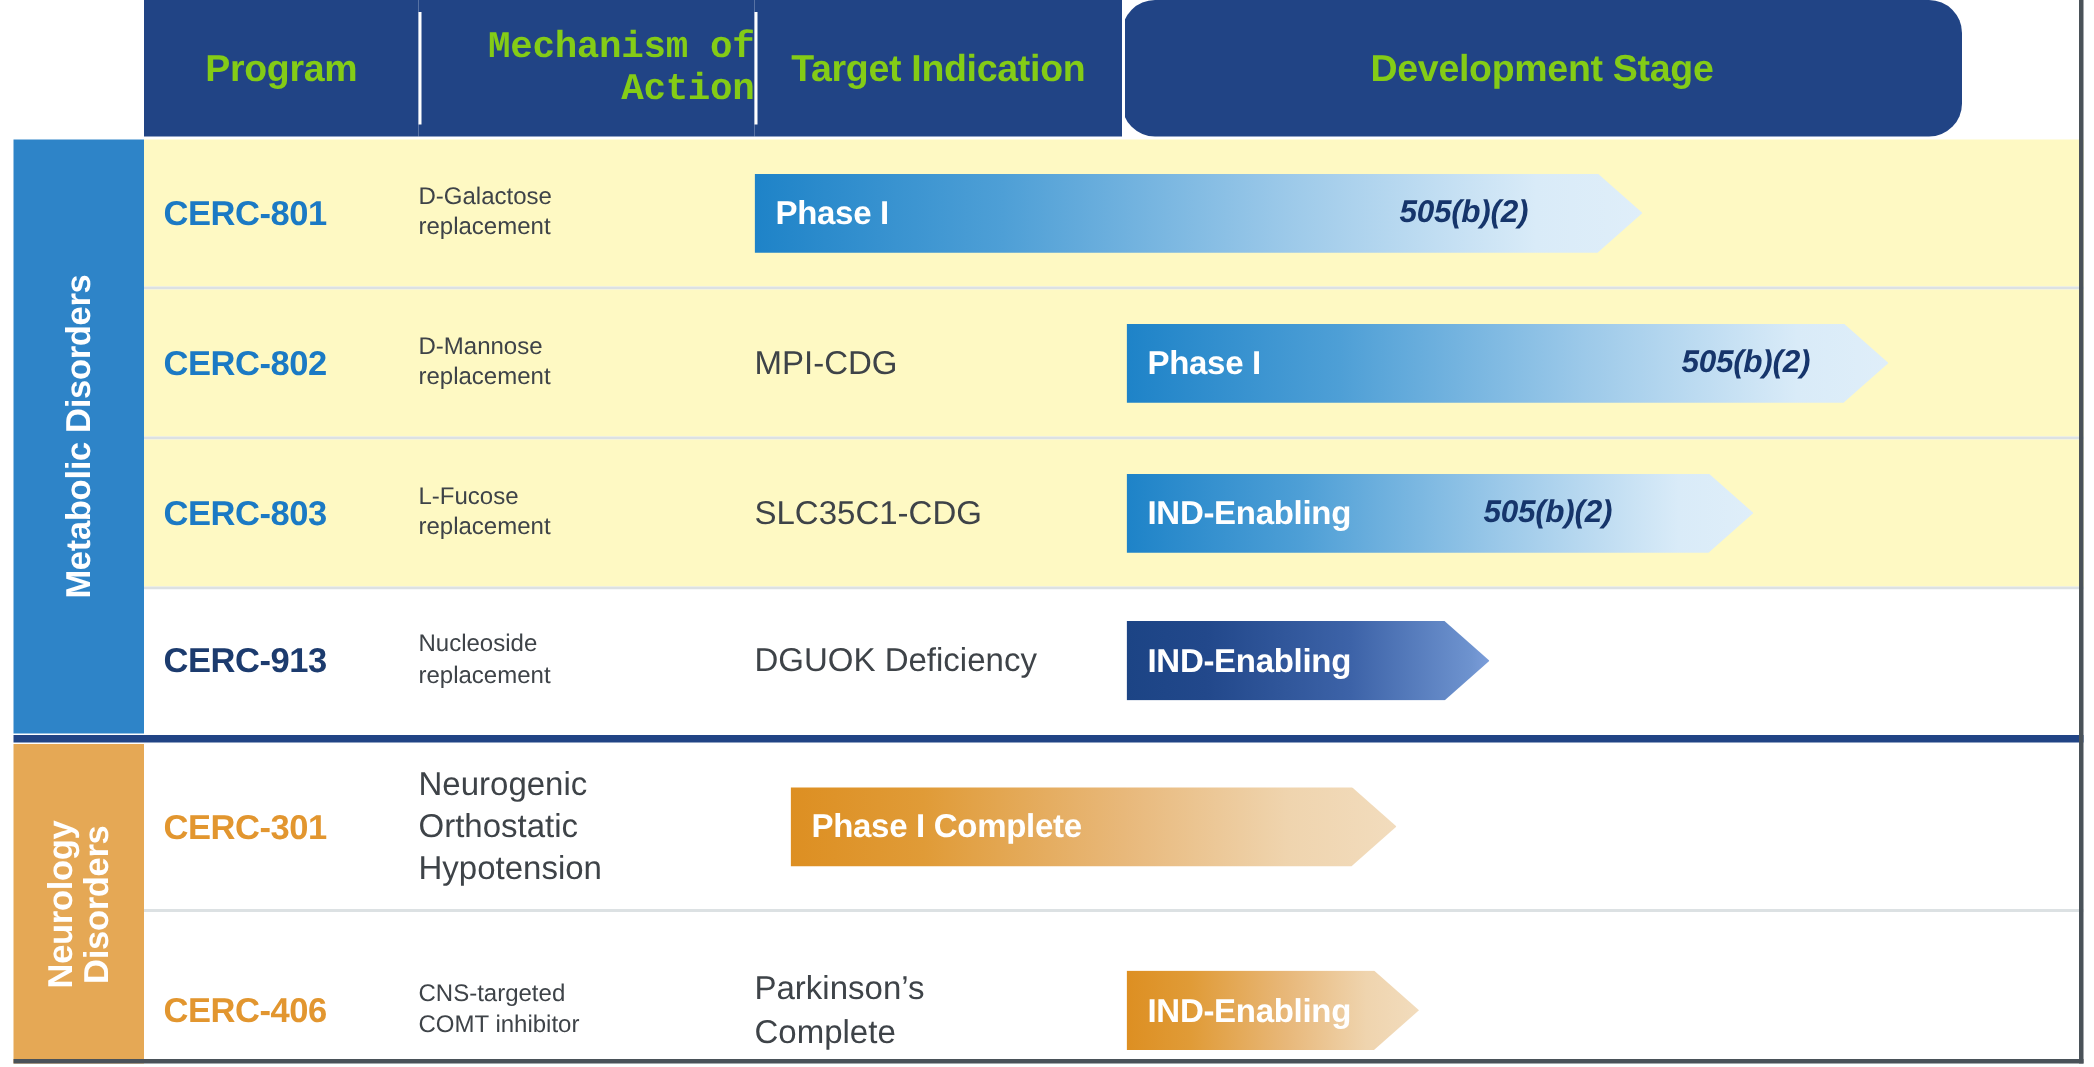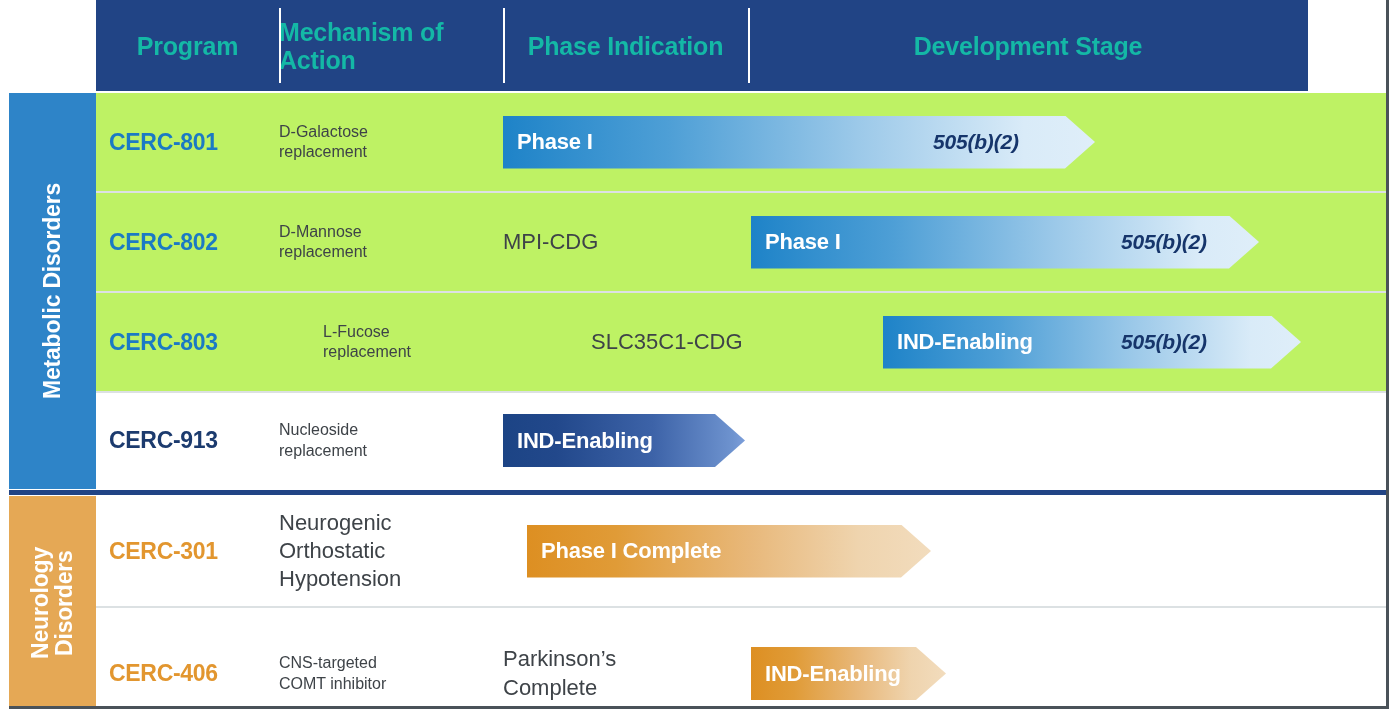--- a/index.html
+++ b/index.html
@@ -26,35 +26,35 @@
     width: 1396px; height: 91px;
     display: flex;
     background: #ffffff;
   }
   .hdr-spacer {
     width: 96px; height: 91px;
     background: #ffffff;
   }
   .hdr-cell {
     background: #214485;
-    color: #14b8a6;
+    color: #84cc16;
     display: flex;
     align-items: center;
     justify-content: center;
-    text-align: left;
+    text-align: right;
     font-weight: bold;
     font-size: 25px;
     line-height: 1.12;
     letter-spacing: -0.2px;
     position: relative;
   }
   .hdr-program     { width: 183px; }
-  .hdr-mechanism   { width: 224px; }
+  .hdr-mechanism   { width: 224px; font-family: Liberation Mono, monospace; }
   .hdr-target      { width: 245px; }
-  .hdr-devstage    { width: 560px; }
+  .hdr-devstage    { width: 560px; border-radius: 22px; }
 
   
   .hdr-cell + .hdr-cell::before {
     content: "";
     position: absolute;
     left: 0; top: 8px;
     width: 2px; height: 75px;
     background: #ffffff;
   }
 
@@ -104,21 +104,21 @@
   }
 
   
   .row {
     position: absolute;
     left: 96px;
     width: 1293px;
     display: flex;
     align-items: center;
   }
-  .row.tint  { background: #bef264; }
+  .row.tint  { background: #fef9c3; }
   .row.plain { background: #ffffff; }
 
   .row-sep {
     position: absolute;
     left: 96px;
     width: 1293px;
     height: 2px;
     background: #DCE1E3;
   }
 
@@ -212,21 +212,21 @@
 </head>
 <body>
 
 <div id="pipeline">
 
   <div class="header-row">
     <div class="hdr-spacer"></div>
     <div class="hdr-cell hdr-program">Program</div>
     <div class="hdr-cell hdr-mechanism">Mechanism
 of Action</div>
-    <div class="hdr-cell hdr-target">Phase
+    <div class="hdr-cell hdr-target">Target
 Indication</div>
     <div class="hdr-cell hdr-devstage">Development Stage</div>
   </div>
 
   <div class="body-area">
 
     <div class="cat-band cat-metabolic">
       <span class="vert">Metabolic Disorders</span>
     </div>
     <div class="cat-band cat-neurology">
@@ -256,38 +256,39 @@
       <div class="cell-target">MPI-CDG</div>
       <div class="cell-stage">
         <div class="arrow blue-light a802">
           <span class="stage-label">Phase I</span>
           <span class="reg-label">505(b)(2)</span>
         </div>
       </div>
     </div>
     <div class="row-sep" style="top:200px;"></div>
 
-    <div class="row tint" style="top:202px; height:98px;gap:44px;">
+    <div class="row tint" style="top:202px; height:98px;">
       <div class="cell-program prog-blue">CERC-803</div>
       <div class="cell-mechanism">L-Fucose
 replacement</div>
       <div class="cell-target">SLC35C1-CDG</div>
       <div class="cell-stage">
         <div class="arrow blue-light a803">
           <span class="stage-label">IND-Enabling</span>
           <span class="reg-label">505(b)(2)</span>
         </div>
       </div>
     </div>
     <div class="row-sep" style="top:300px;"></div>
 
     <div class="row plain" style="top:302px; height:95px;">
       <div class="cell-program prog-navy">CERC-913</div>
       <div class="cell-mechanism">Nucleoside
 replacement</div>
+      <div class="cell-target">DGUOK Deficiency</div>
       <div class="cell-stage">
         <div class="arrow blue-dark a913">
           <span class="stage-label">IND-Enabling</span>
         </div>
       </div>
     </div>
 
     <div class="row plain" style="top:405px; height:110px;">
       <div class="cell-program prog-orange">CERC-301</div>
       <div class="cell-target">Neurogenic

